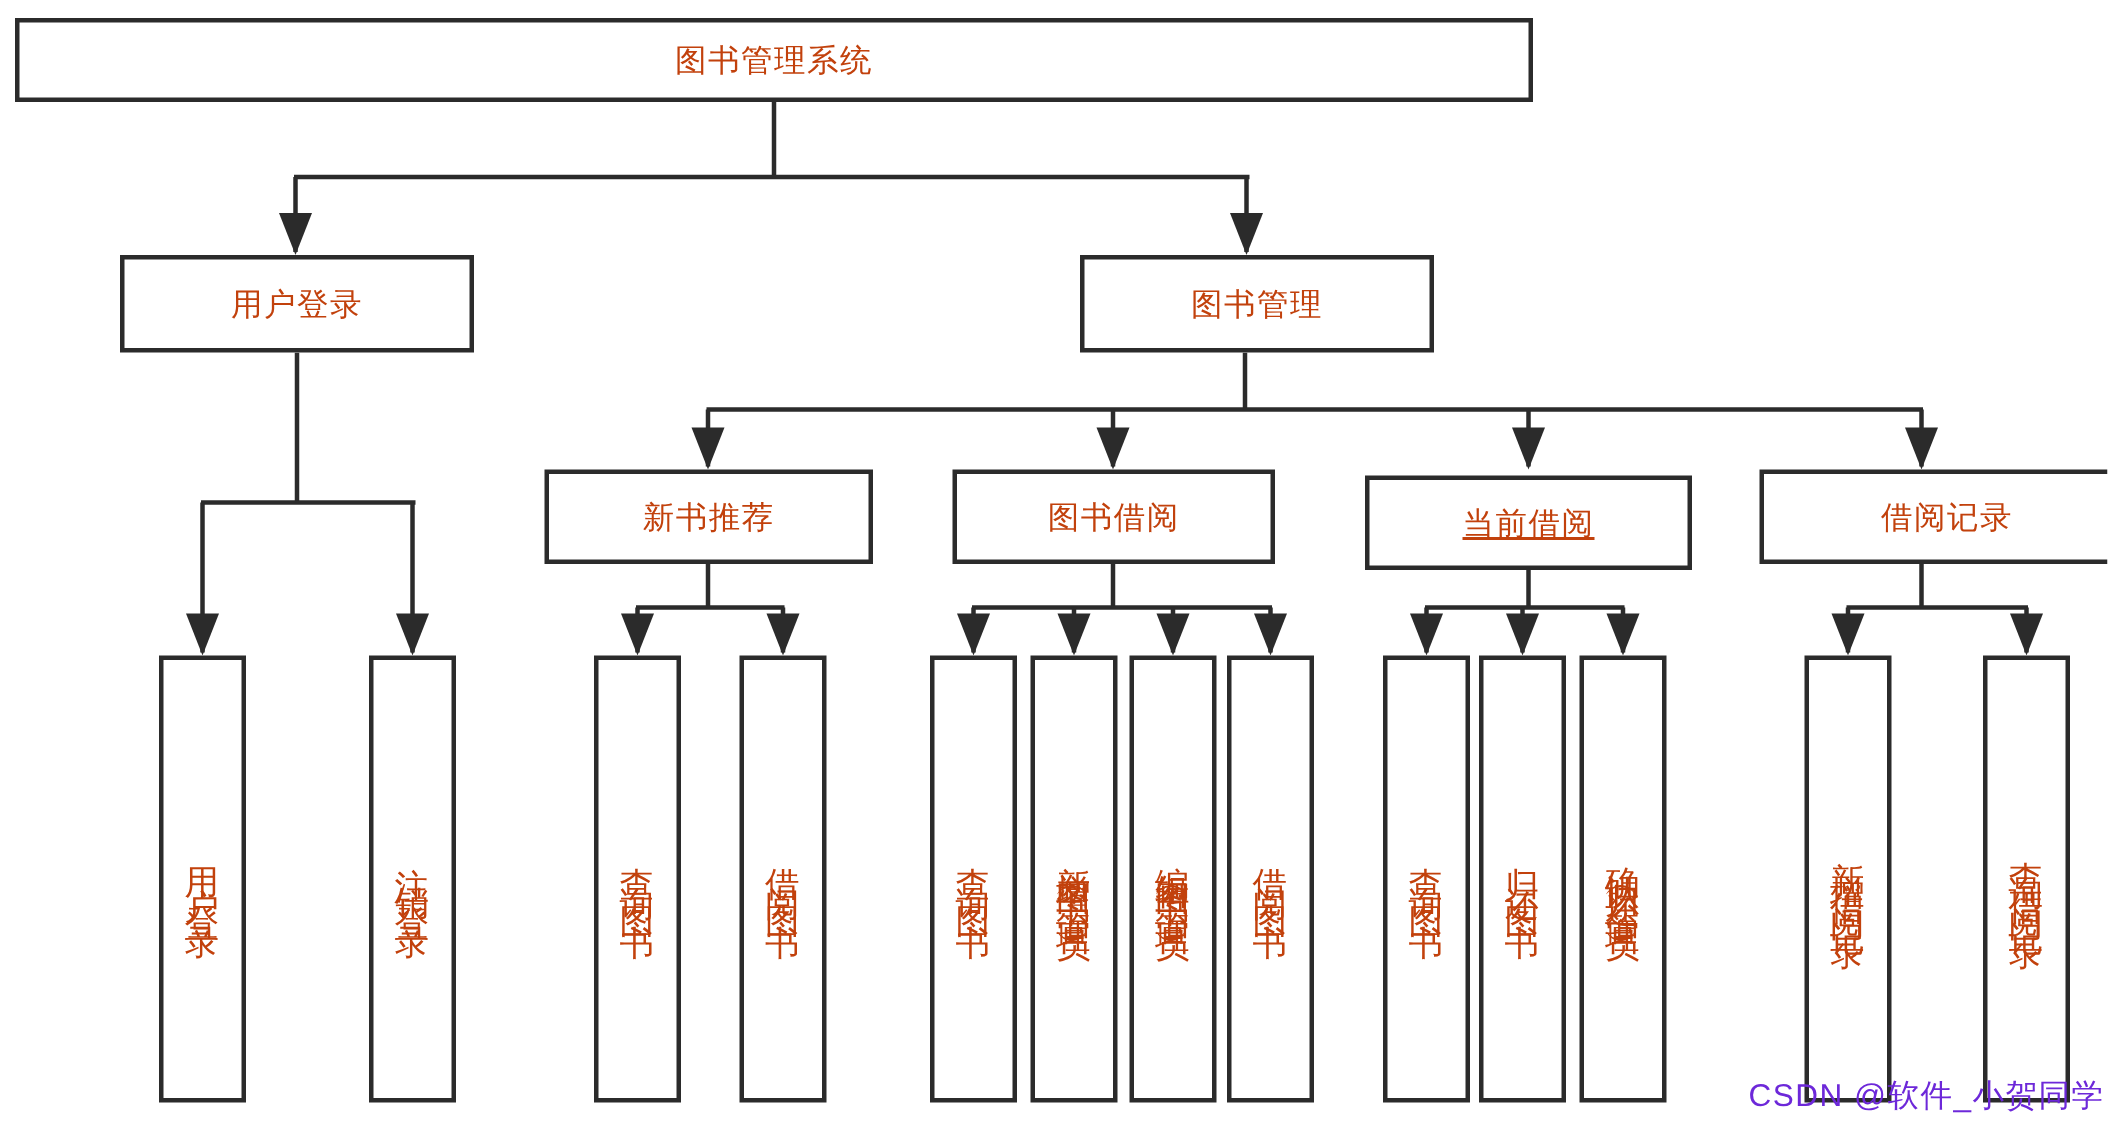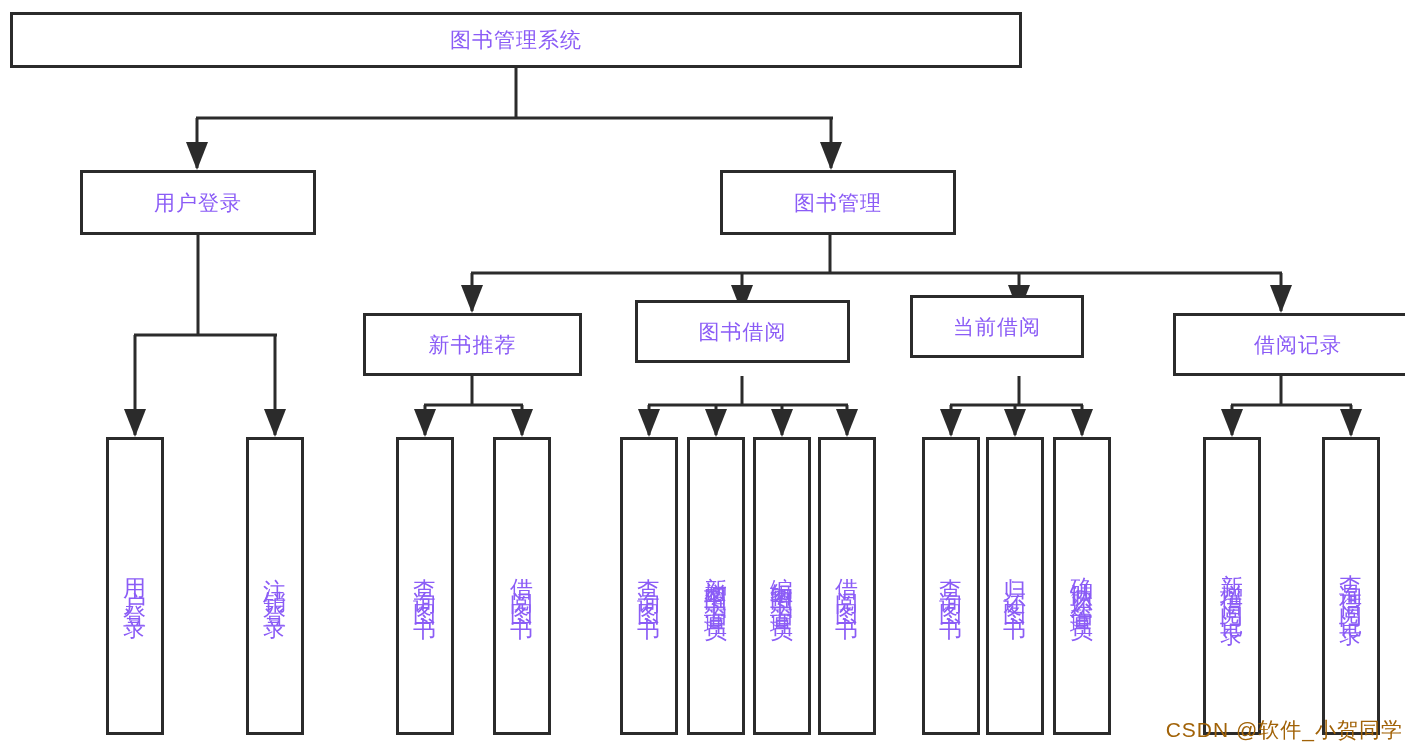--- a/index.html
+++ b/index.html
@@ -3,35 +3,35 @@
 <meta charset="utf-8">
 <style>
   html,body{margin:0;padding:0;background:#ffffff;}
   #stage{
     position:relative;width:1405px;height:747px;background:#ffffff;overflow:hidden;
     font-family:"Liberation Sans","DejaVu Sans",sans-serif;color:#3c3c3c;
   }
   svg.connectors{position:absolute;left:0;top:0;z-index:1;}
   .box{
     position:absolute;background:#ffffff;border:3px solid #2b2b2b;
-    box-sizing:border-box;z-index:2;color:#8b5cf6;
+    box-sizing:border-box;z-index:2;color:#c2410c;
   }
   .hbox{display:flex;align-items:center;justify-content:center;
     font-size:21px;letter-spacing:1px;white-space:nowrap;}
   .leaf{display:grid;place-items:center;}
   .vtext{
     writing-mode:vertical-rl;text-orientation:mixed;
     line-height:1.05;font-size:23px;
   }
   .ls-short{letter-spacing:13px;}
   .ls-mid{letter-spacing:10px;}
   .ls-long{letter-spacing:6px;}
   .watermark{
     position:absolute;right:2px;bottom:3px;z-index:5;
-    color:#a16207;font-size:21px;letter-spacing:1px;white-space:nowrap;
+    color:#6d28d9;font-size:21px;letter-spacing:1px;white-space:nowrap;
   }
 </style>
 </head>
 <body>
 
 <div id="stage">
 
   <svg class="connectors" width="1405" height="747" viewBox="0 0 1405 747" stroke="#2b2b2b" stroke-width="3" fill="#2b2b2b">
 
     <line x1="516" y1="68" x2="516" y2="119"></line>
@@ -93,22 +93,22 @@
     <polygon points="1221,409 1243,409 1232,437" stroke="none"></polygon>
     <polygon points="1340,409 1362,409 1351,437" stroke="none"></polygon>
   </svg>
 
   <div class="box hbox" style="left:10px;top:12px;width:1012px;height:56px;">图书管理系统</div>
 
   <div class="box hbox" style="left:80px;top:170px;width:236px;height:65px;">用户登录</div>
   <div class="box hbox" style="left:720px;top:170px;width:236px;height:65px;">图书管理</div>
 
   <div class="box hbox" style="left:363px;top:313px;width:219px;height:63px;">新书推荐</div>
-  <div class="box hbox" style="left:635px;top:300px;width:215px;height:63px;text-align:right;">图书借阅</div>
-  <div class="box hbox" style="left:910px;top:295px;width:174px;height:63px;">当前借阅</div>
+  <div class="box hbox" style="left:635px;top:313px;width:215px;height:63px;text-align:right;">图书借阅</div>
+  <div class="box hbox" style="left:910px;top:317px;width:218px;height:63px;text-decoration:underline;">当前借阅</div>
   <div class="box hbox" style="left:1173px;top:313px;width:250px;height:63px;">借阅记录</div>
 
   <div class="box leaf" style="left:106px;top:437px;width:58px;height:298px;">
     <span class="vtext ls-short">用户登录</span>
   </div>
   <div class="box leaf" style="left:246px;top:437px;width:58px;height:298px;">
     <span class="vtext ls-short">注销登录</span>
   </div>
 
   <div class="box leaf" style="left:396px;top:437px;width:58px;height:298px;">

